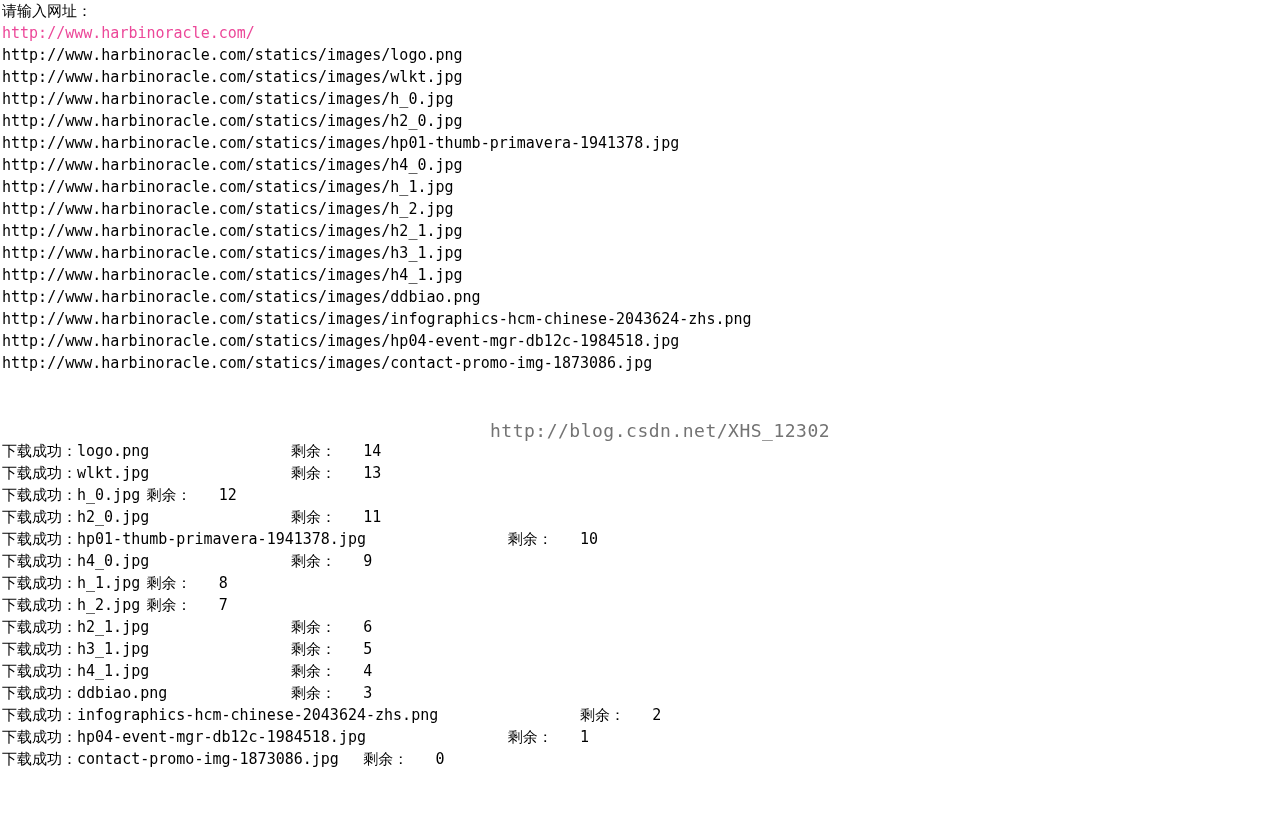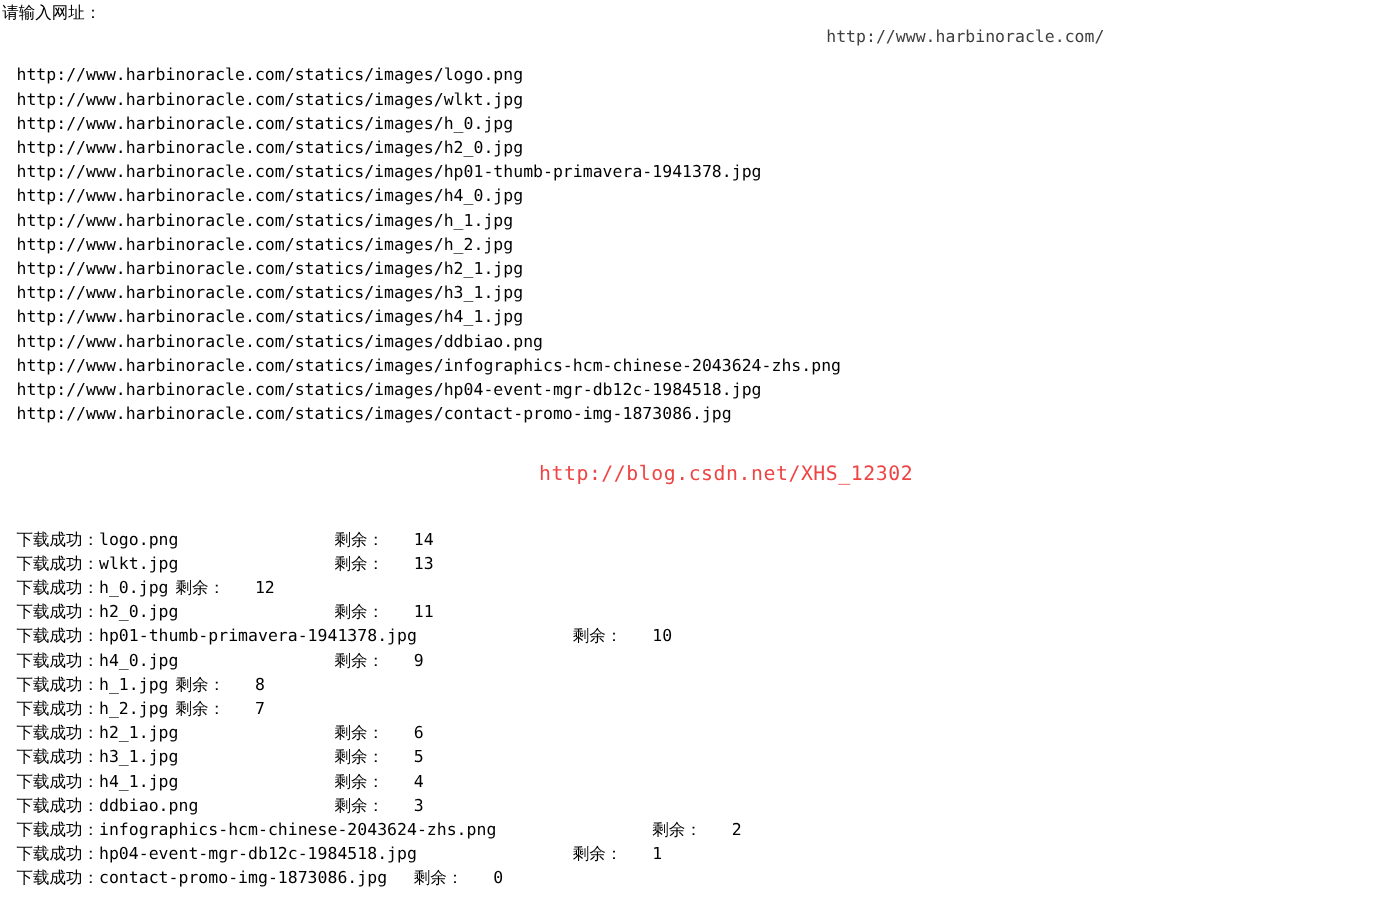--- a/index.html
+++ b/index.html
@@ -13,40 +13,39 @@
   }
   .page {
     position: relative;
     width: 1006px;
     min-height: 835px;
     padding: 0 2px;
     box-sizing: border-box;
   }
   .prompt-line {}
   .input-url {
-    color: #404040;
-    text-align: right;
+    color: #ec4899;
   }
   .watermark {
     position: absolute;
     left: 490px;
     top: 420px;
-    color: #ef4444;
+    color: #737373;
     font-size: 18px;
     letter-spacing: 0.5px;
     pointer-events: none;
   }
   .block-gap {
     height: 44px;
   }
   .half-gap {
     height: 22px;
   }
   pre.mono {
-    margin: 13px;
+    margin: 0;
     font-family: inherit;
     font-size: inherit;
     line-height: inherit;
     white-space: pre;
   }
 </style>
 </head>
 <body>
 
 <div class="page">

